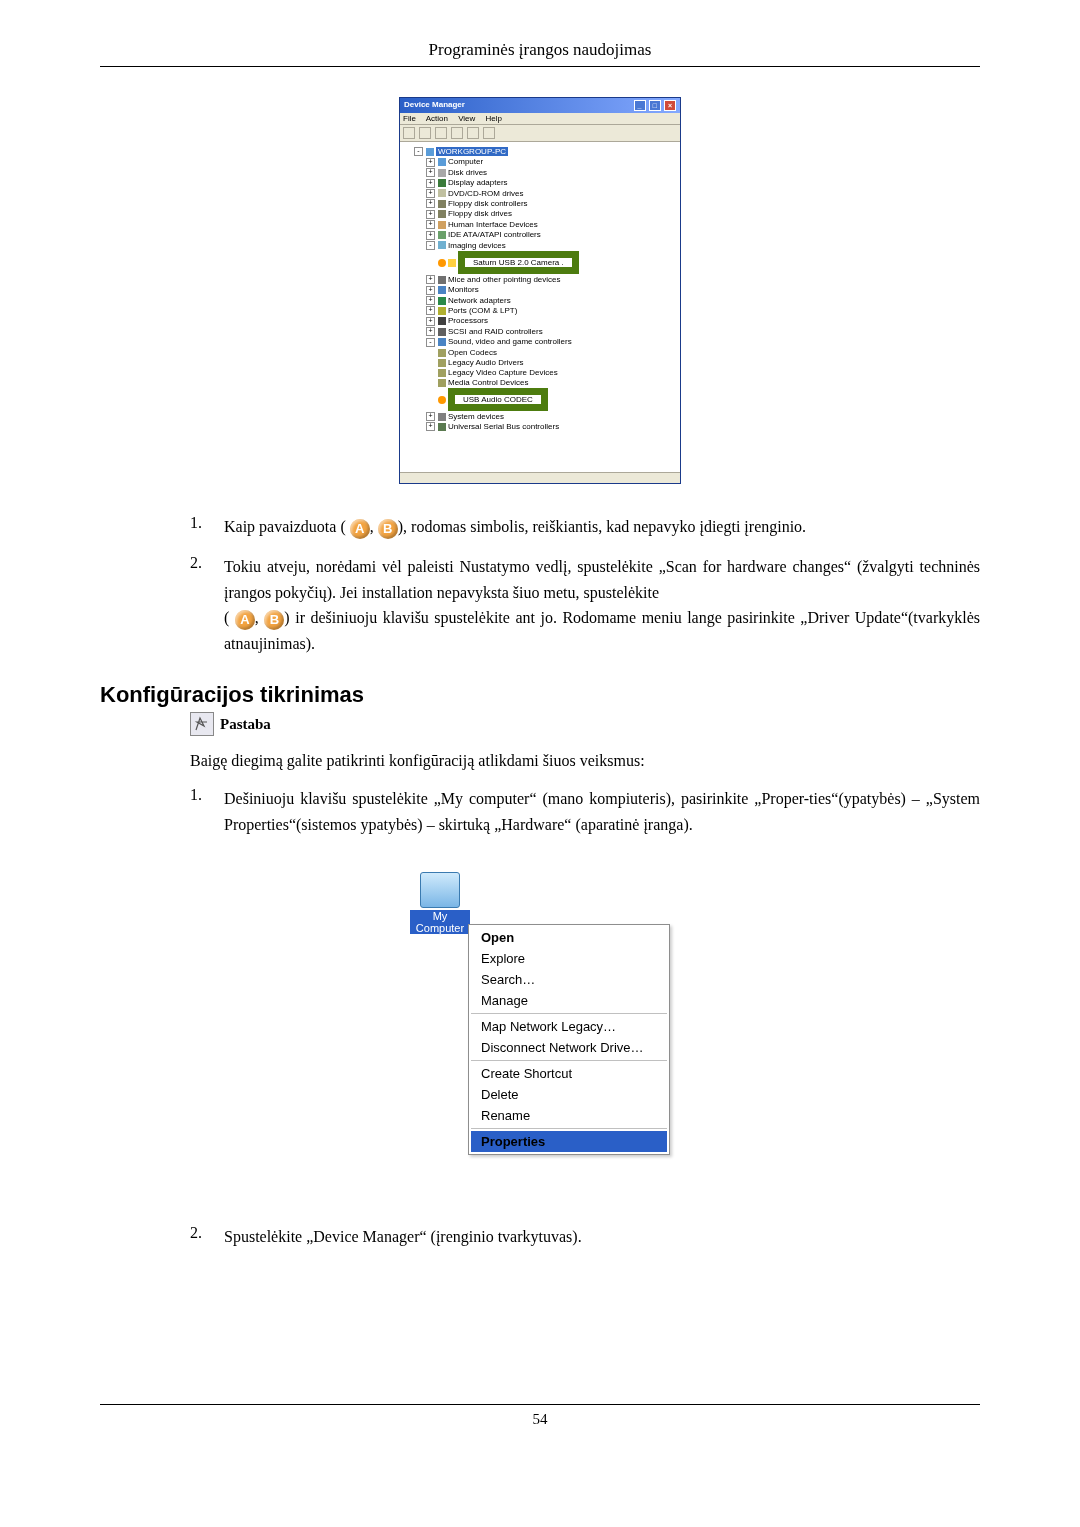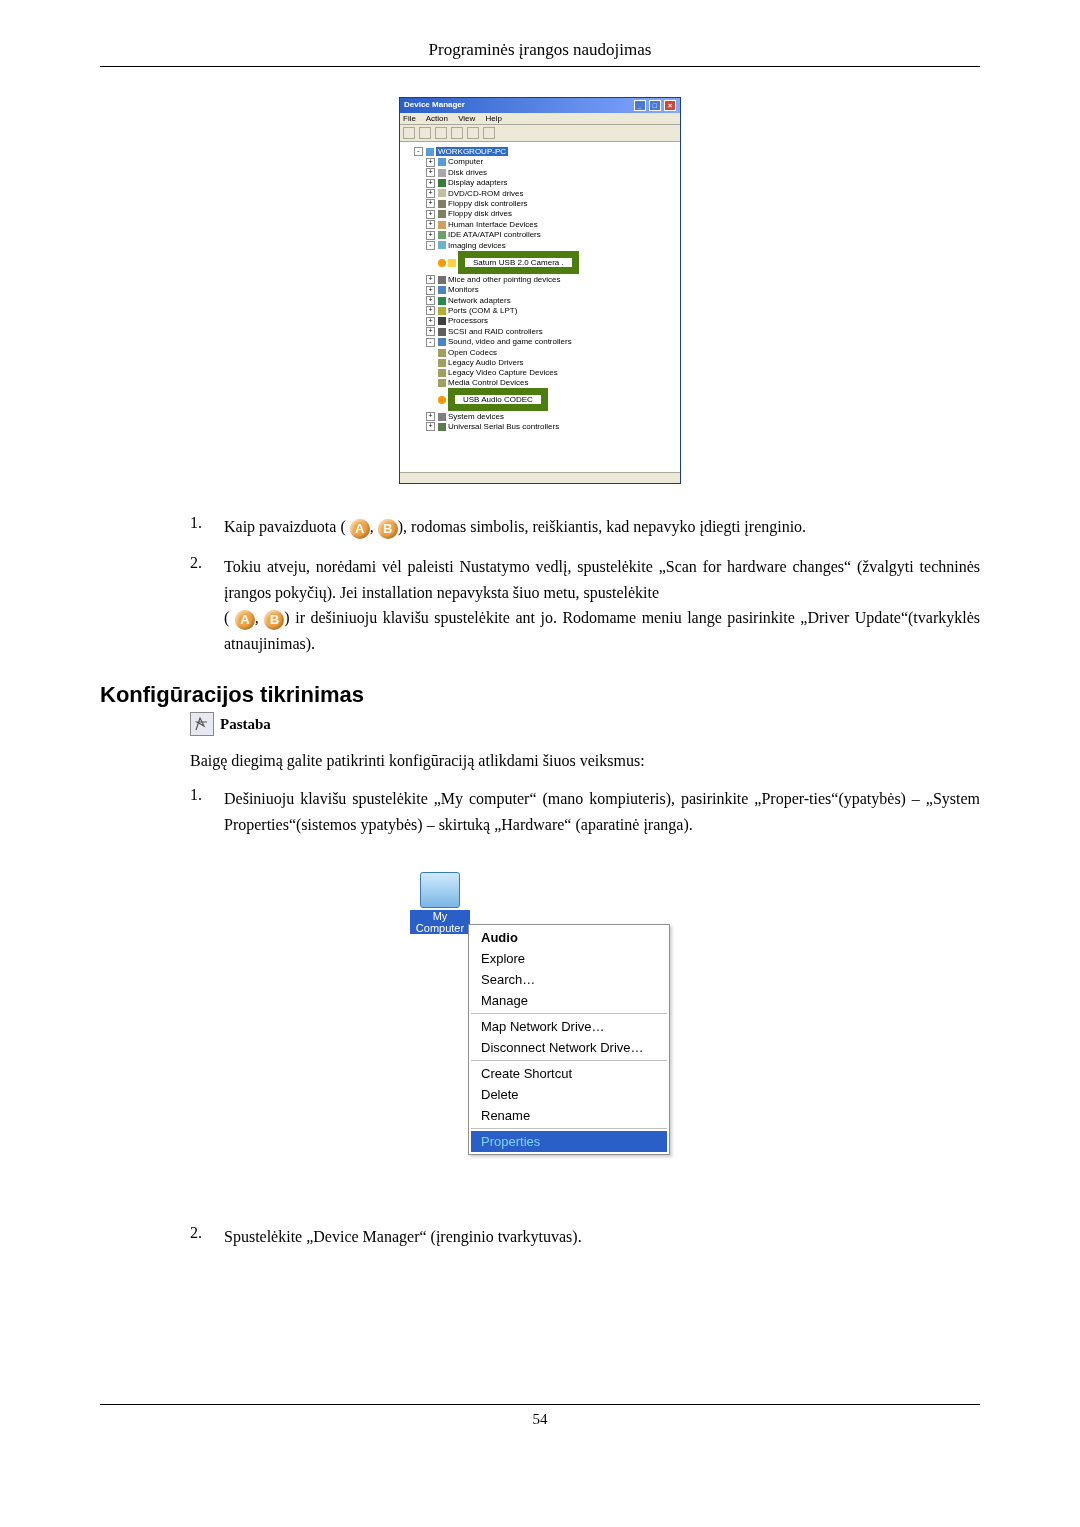--- a/index.html
+++ b/index.html
@@ -210,21 +210,21 @@
     background: #fff;
     border: 1px solid #8e8e8e;
     font-family: Tahoma, sans-serif;
     font-size: 13px;
     padding: 2px;
     box-shadow: 2px 2px 3px rgba(0,0,0,.2);
   }
   .ctxmenu .mi { padding: 3px 10px; }
   .ctxmenu .mi.bold { font-weight: bold; }
   .ctxmenu hr { border: none; border-top: 1px solid #c0c0c0; margin: 2px 0; }
-  .ctxmenu .mi.sel { background: #2a5fc7; color: #7dd3fc; }
+  .ctxmenu .mi.sel { background: #2a5fc7; color: #000000; font-weight: bold; }
   
   .footer {
     position: absolute;
     bottom: 40px;
     left: 100px; right: 100px;
     border-top: 1px solid #000;
     text-align: center;
     padding-top: 6px;
     font-size: 15px;
   }
@@ -338,26 +338,26 @@
       <div class="body">Dešiniuoju klavišu spustelėkite „My computer“ (mano kompiuteris), pasirinkite „Proper-ties“(ypatybės) – „System Properties“(sistemos ypatybės) – skirtuką „Hardware“ (aparatinė įranga).</div>
     </div>
   </div>
 
   <div class="ctx-fig">
     <div class="mycomp">
       <div class="mc-ico"></div>
       <div class="mc-lbl">My Computer</div>
     </div>
     <div class="ctxmenu">
-      <div class="mi bold">Audio</div>
+      <div class="mi bold">Open</div>
       <div class="mi">Explore</div>
       <div class="mi">Search…</div>
       <div class="mi">Manage</div>
       <hr>
-      <div class="mi">Map Network Drive…</div>
+      <div class="mi">Map Network Legacy…</div>
       <div class="mi">Disconnect Network Drive…</div>
       <hr>
       <div class="mi">Create Shortcut</div>
       <div class="mi">Delete</div>
       <div class="mi">Rename</div>
       <hr>
       <div class="mi sel">Properties</div>
     </div>
   </div>
 

